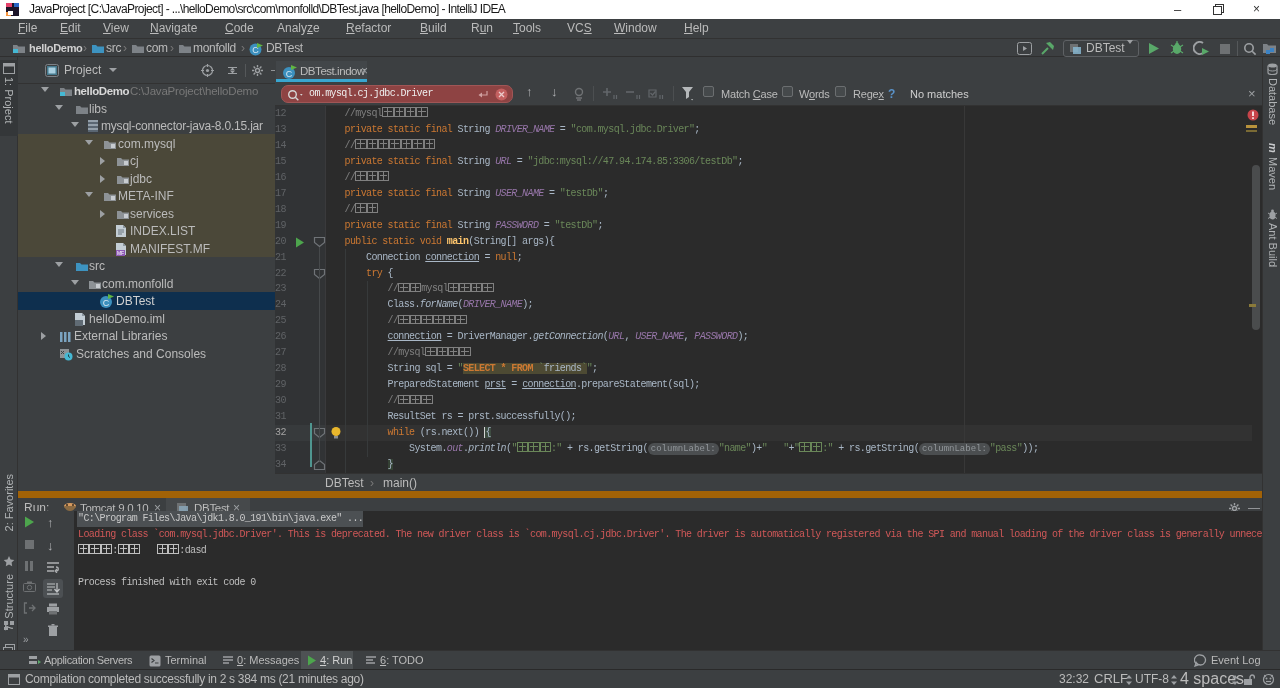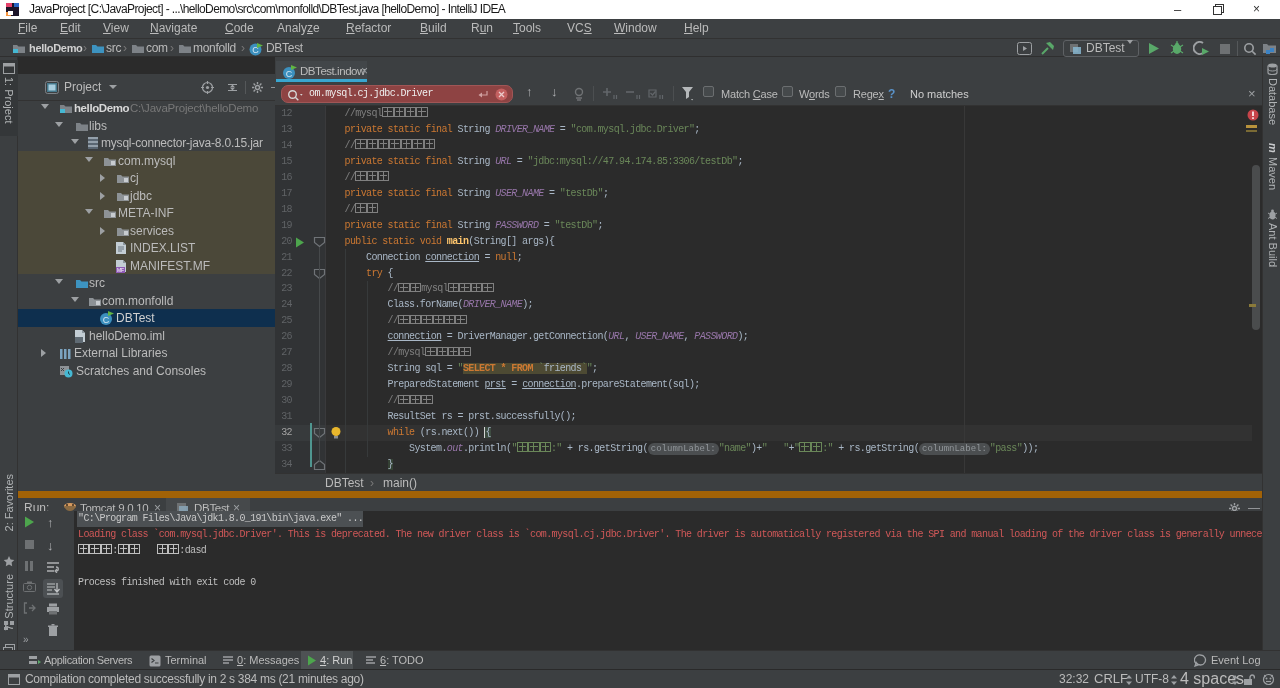--- a/index.html
+++ b/index.html
@@ -10,37 +10,37 @@
 #menubar{left:0;top:19px;width:1280px;height:19px;background:#3d4042;color:#bbbbbb;font-size:12px;line-height:19px}
 #navbar{left:0;top:38px;width:1280px;height:19px;background:#3c3f41;border-top:1px solid #323232;border-bottom:1px solid #2f2f2f;color:#bbbbbb;font-size:12px;line-height:18px}
 .mi{position:absolute;top:0}
 
 #lstripe{left:0;top:57px;width:18px;height:612px;background:#3c3f41;border-right:1px solid #323232}
 #rstripe{left:1262px;top:57px;width:18px;height:612px;background:#3c3f41;border-left:1px solid #323232}
 .vlab{position:absolute;color:#b0b3b5;font-size:11px;white-space:nowrap}
 .vup{writing-mode:vertical-rl;transform:rotate(180deg)}
 .vdn{writing-mode:vertical-rl}
 
-#proj{left:18px;top:74px;width:257px;height:434px;background:#3c3f41;overflow:hidden}
+#proj{left:18px;top:57px;width:257px;height:434px;background:#3c3f41;overflow:hidden}
 #projhead{position:absolute;left:0;top:0;width:257px;height:27px;background:#3c3f41;border-bottom:1px solid #323232;color:#bbbbbb;font-size:12px;line-height:27px}
 .trow{position:absolute;left:0;width:257px;height:18px;line-height:18px;font-size:12px;color:#bbbbbb;white-space:nowrap}
 .tri-r{display:block;width:0;height:0;border-left:5px solid #9da0a3;border-top:4px solid transparent;border-bottom:4px solid transparent}
 .tri-d{display:block;width:0;height:0;border-top:5px solid #9da0a3;border-left:4px solid transparent;border-right:4px solid transparent}
 
 #editor{left:275px;top:57px;width:987px;height:434px;background:#2b2b2b;overflow:hidden}
 #tabbar{position:absolute;left:0;top:0;width:987px;height:25px;background:#3c3f41}
 #tab1{position:absolute;left:1px;top:4px;width:91px;height:21px;background:#424649;color:#bbbbbb;font-size:12px;line-height:21px}
 #tabunder{position:absolute;left:1px;top:22px;width:91px;height:3px;background:#39a6d0}
 #searchbar{position:absolute;left:0;top:25px;width:987px;height:24px;background:#3c3f41;border-bottom:1px solid #323232}
 #sfield{position:absolute;left:6px;top:3px;width:232px;height:18px;background:#8e4343;border:1px solid #a05656;border-radius:7px;color:#e8e8e8}
 #codearea{position:absolute;left:0;top:49px;width:987px;height:367px;background:#2b2b2b}
 #gutter{position:absolute;left:0;top:0;width:51px;height:367px;background:#313335;border-right:1px solid #3a3a3c}
-.ln{position:absolute;width:17px;text-align:right;left:0px;height:16px;line-height:16px;font-family:"Liberation Mono",monospace;font-size:10px;letter-spacing:-0.6px;color:#606366}
+.ln{position:absolute;width:17px;left:0px;height:16px;line-height:16px;font-family:"Liberation Mono",monospace;font-size:10px;letter-spacing:-0.6px;color:#606366}
 .cl{position:absolute;left:48px;height:16px;line-height:16px;font-family:"Liberation Mono",monospace;font-size:10px;letter-spacing:-0.62px;white-space:pre;color:#a9b7c6}
-.k{color:#cc7832}.s{color:#6a8759}.c{color:#808080}.f{color:#9876aa;font-style:italic}.m{}.d{color:#ffc66d;font-weight:bold}
+.k{color:#cc7832}.s{color:#6a8759}.c{color:#808080}.f{color:#9876aa;font-style:italic}.m{font-style:italic}.d{color:#ffc66d;font-weight:bold}
 .cj{display:inline-block;width:11.4px;height:9.6px;border:1px solid currentColor;vertical-align:-1px;position:relative}
 .cj:after{content:"";position:absolute;left:1px;right:1px;top:3px;border-top:1px solid currentColor}.cj:before{content:"";position:absolute;left:4px;top:0;bottom:0;border-left:1px solid currentColor}
 .hint{display:inline-block;background:#4b4e50;color:#91969a;border-radius:6px;font-size:9px;letter-spacing:0;height:12px;line-height:12px;padding:0 3px;margin:0;vertical-align:0px;font-family:"Liberation Mono",monospace}
 #crumbs{position:absolute;left:0;top:416px;width:987px;height:18px;background:#3c3f41;color:#bbbbbb;font-size:12px;line-height:18px;border-top:1px solid #323232}
 
 #runpanel{left:18px;top:491px;width:1244px;height:159px;background:#2b2b2b}
 #runhead{position:absolute;left:0;top:0;width:1244px;height:20px;background:#3c3f41;border-top:7px solid #a16207;color:#bbbbbb;font-size:12px;line-height:20px}
 #runtools{position:absolute;left:0;top:20px;width:60px;height:139px;background:#3c3f41}
 .conline{position:absolute;left:60px;height:16px;line-height:16px;font-family:"Liberation Mono",monospace;font-size:10px;letter-spacing:-0.62px;white-space:pre;color:#bbbbbb}
 

